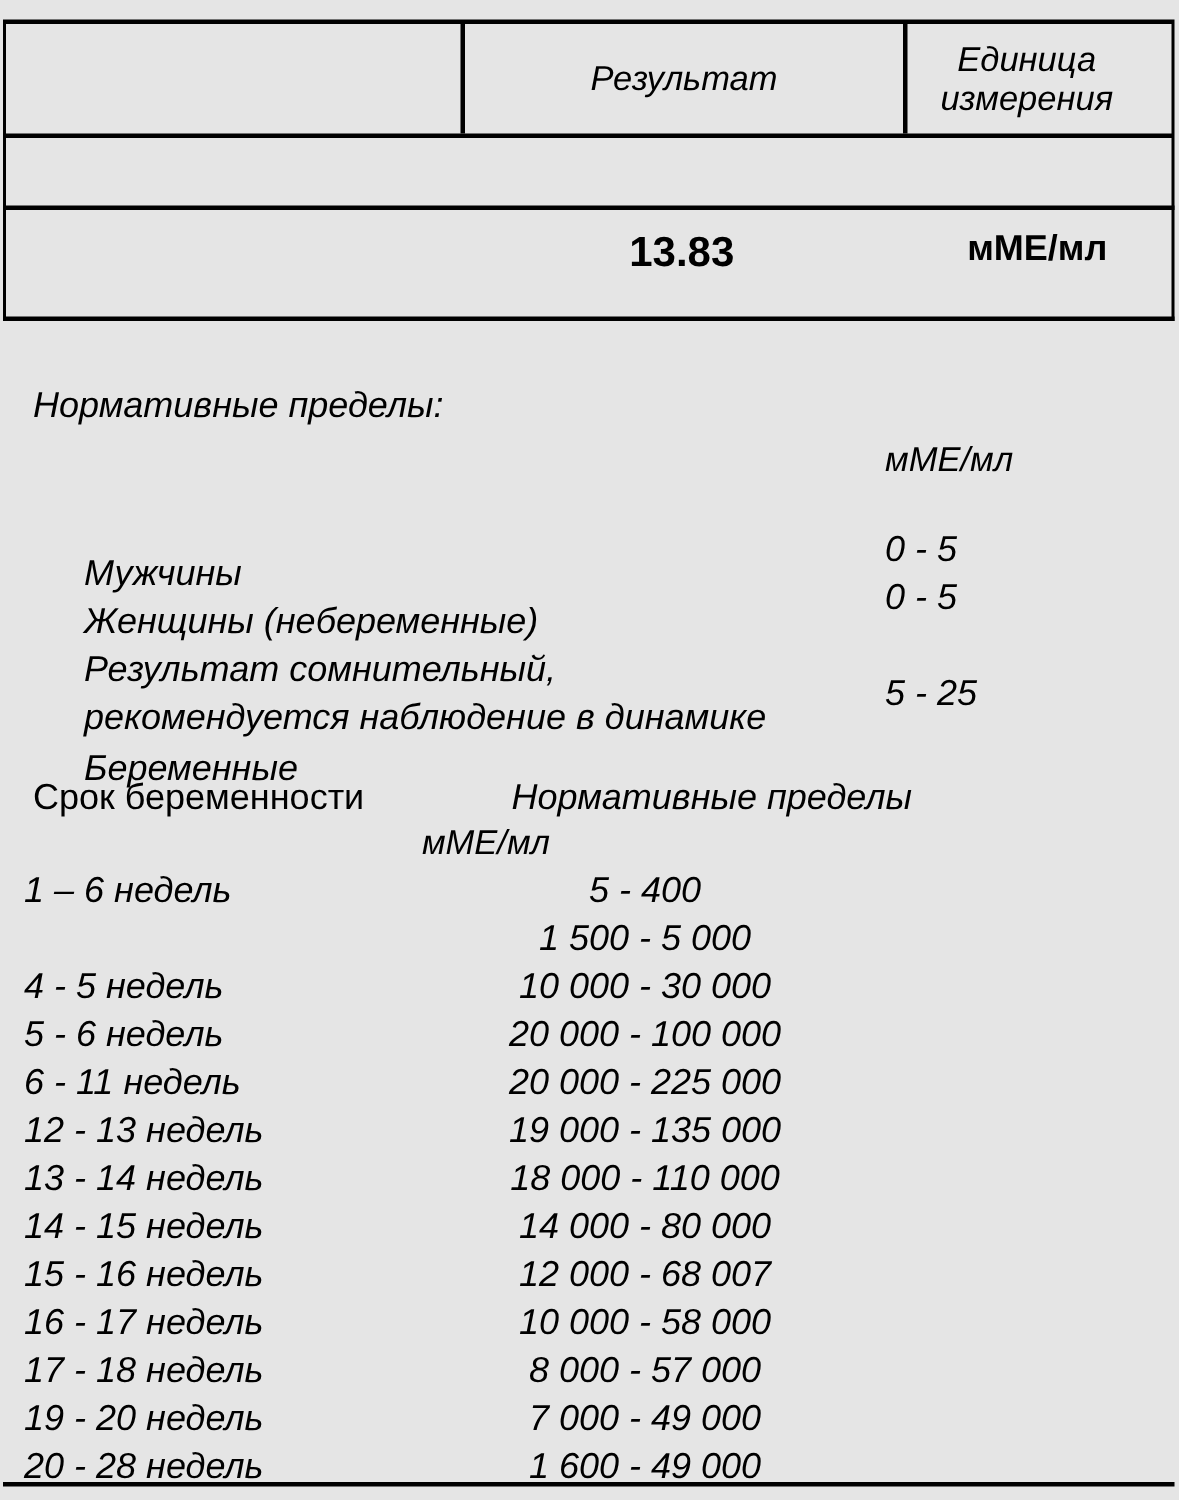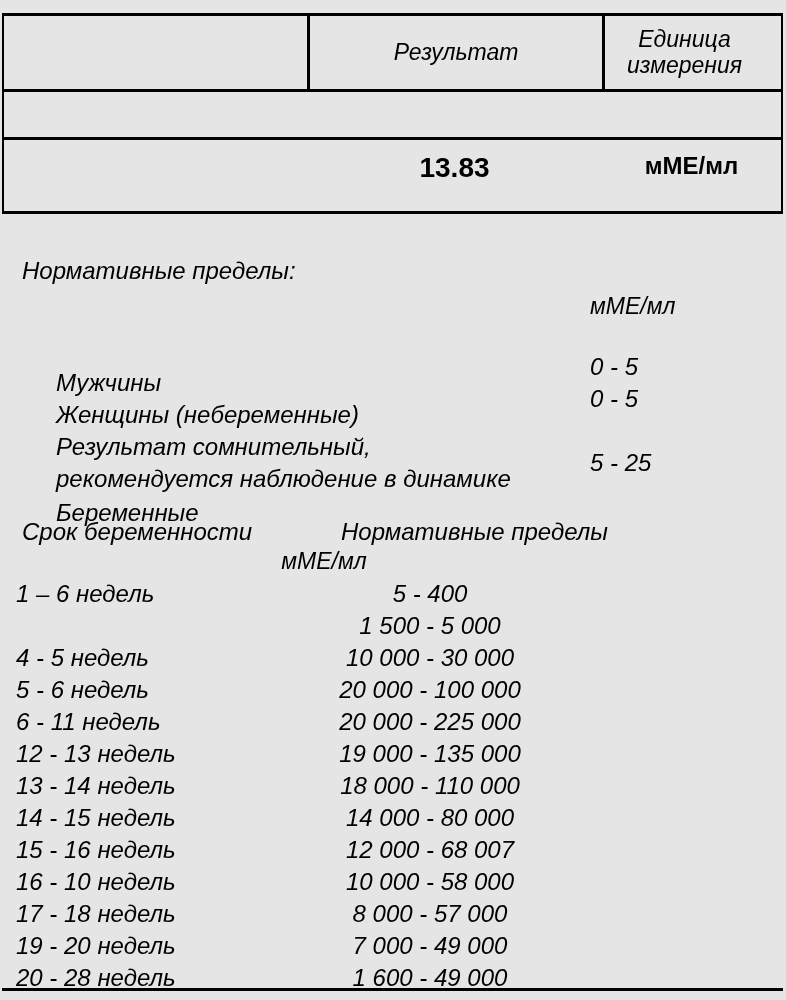--- a/index.html
+++ b/index.html
@@ -116,21 +116,20 @@
     font-size: 24px;
     white-space: nowrap;
   }
   .ref-line .lbl { position: absolute; left: 22px; top: 16px; margin-left: 34px; }
   .ref-line .val { position: absolute; left: 590px; top: 0; }
 
   .preg-head-left {
     position: absolute;
     left: 22px;
     top: 278px;
-    font-style: italic;
     font-size: 24px;
     white-space: nowrap;
   }
   .preg-head-right {
     position: absolute;
     left: 341px;
     top: 278px;
     font-style: italic;
     font-size: 24px;
     white-space: nowrap;
@@ -271,21 +270,21 @@
         </div>
         <div class="preg-row">
           <span class="wk">14 - 15 недель</span>
           <span class="rng">14 000 -  80 000</span>
         </div>
         <div class="preg-row">
           <span class="wk">15 - 16  недель</span>
           <span class="rng">12 000 -  68 007</span>
         </div>
         <div class="preg-row">
-          <span class="wk">16 - 10  недель</span>
+          <span class="wk">16 - 17  недель</span>
           <span class="rng">10 000 -  58 000</span>
         </div>
         <div class="preg-row">
           <span class="wk">17 - 18  недель</span>
           <span class="rng">8 000 -  57 000</span>
         </div>
         <div class="preg-row">
           <span class="wk">19 - 20  недель</span>
           <span class="rng">7 000 -  49 000</span>
         </div>

